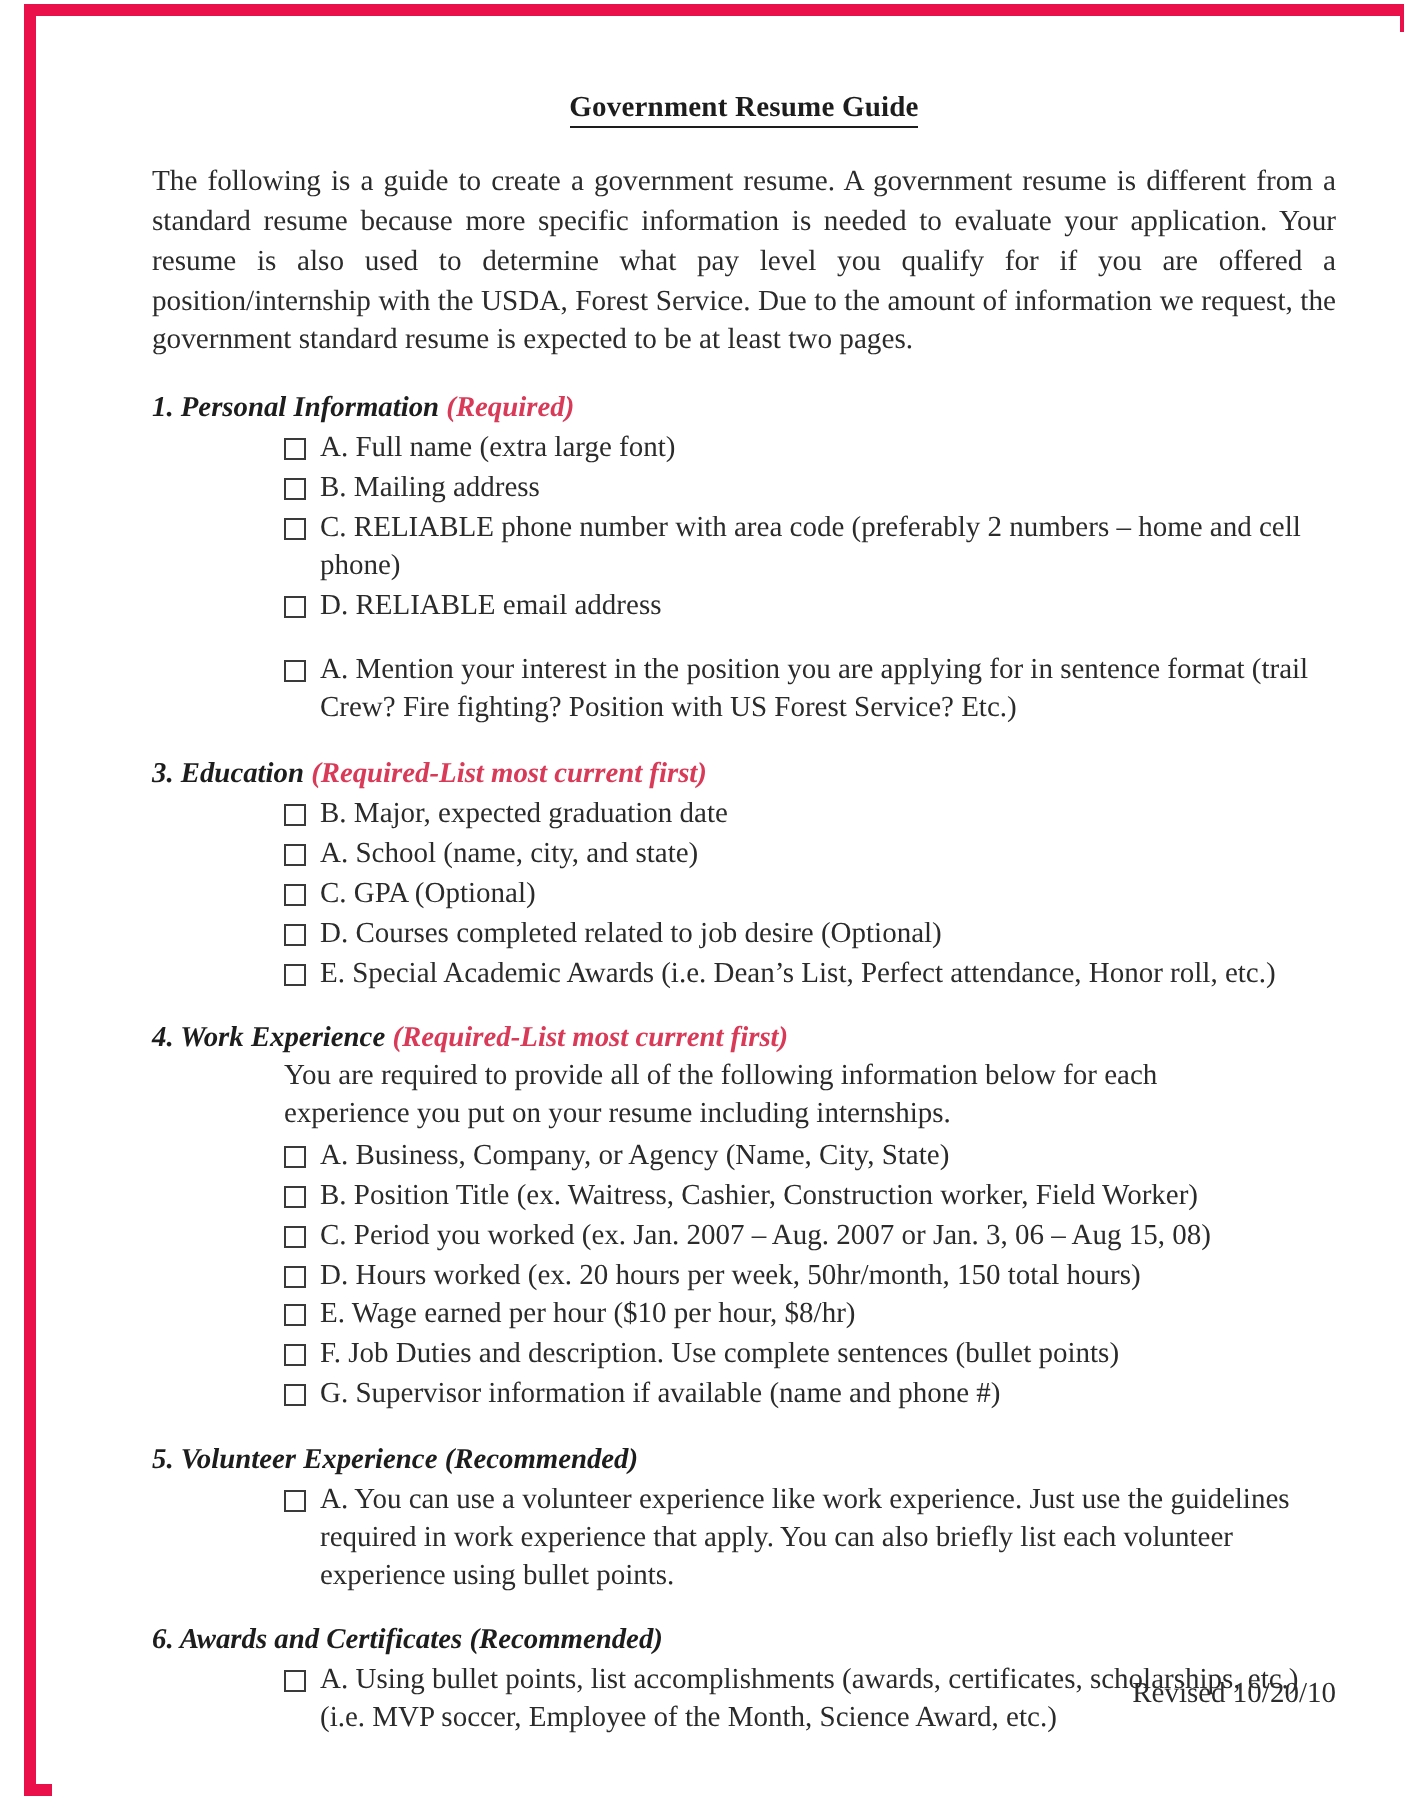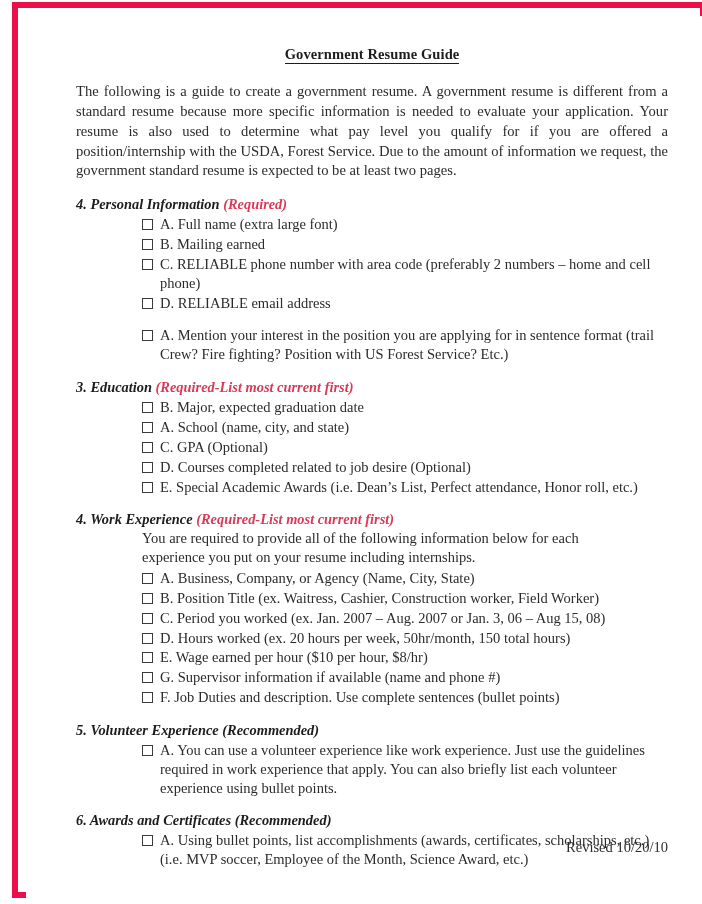--- a/index.html
+++ b/index.html
@@ -141,29 +141,29 @@
   <div id="sheet">
 
     <h1 class="doc-title">
       <span>Government Resume Guide</span>
     </h1>
 
     <p class="intro">The following is a guide to create a government resume. A government resume is different from a standard resume because more specific information is needed to evaluate your application. Your resume is also used to determine what pay level you qualify for if you are offered a position/internship with the USDA, Forest Service. Due to the amount of information we request, the government standard resume is expected to be at least two pages.</p>
 
     <div id="sections-container">
         <div class="section">
-          <div class="sec-head"><span>4. Personal Information</span> <span class="qual-red">(Required)</span></div>
+          <div class="sec-head"><span>1. Personal Information</span> <span class="qual-red">(Required)</span></div>
           <ul class="items">
             <li class="item">
               <span class="checkbox"></span>
               <span class="item-text">A. Full name (extra large font)</span>
             </li>
             <li class="item">
               <span class="checkbox"></span>
-              <span class="item-text">B. Mailing earned</span>
+              <span class="item-text">B. Mailing address</span>
             </li>
             <li class="item">
               <span class="checkbox"></span>
               <span class="item-text">C. RELIABLE phone number with area code (preferably 2 numbers – home and cell phone)</span>
             </li>
             <li class="item">
               <span class="checkbox"></span>
               <span class="item-text">D. RELIABLE email address</span>
             </li>
           </ul>
@@ -220,25 +220,25 @@
             <li class="item">
               <span class="checkbox"></span>
               <span class="item-text">D. Hours worked (ex. 20 hours per week, 50hr/month, 150 total hours)</span>
             </li>
             <li class="item">
               <span class="checkbox"></span>
               <span class="item-text">E. Wage earned per hour ($10 per hour, $8/hr)</span>
             </li>
             <li class="item">
               <span class="checkbox"></span>
+              <span class="item-text">F. Job Duties and description. Use complete sentences (bullet points)</span>
+            </li>
+            <li class="item">
+              <span class="checkbox"></span>
               <span class="item-text">G. Supervisor information if available (name and phone #)</span>
-            </li>
-            <li class="item">
-              <span class="checkbox"></span>
-              <span class="item-text">F. Job Duties and description. Use complete sentences (bullet points)</span>
             </li>
           </ul>
         </div>
         <div class="section">
           <div class="sec-head"><span>5. Volunteer Experience</span> <span class="qual-black">(Recommended)</span></div>
           <ul class="items">
             <li class="item">
               <span class="checkbox"></span>
               <span class="item-text">A. You can use a volunteer experience like work experience. Just use the guidelines required in work experience that apply. You can also briefly list each volunteer experience using bullet points.</span>
             </li>

